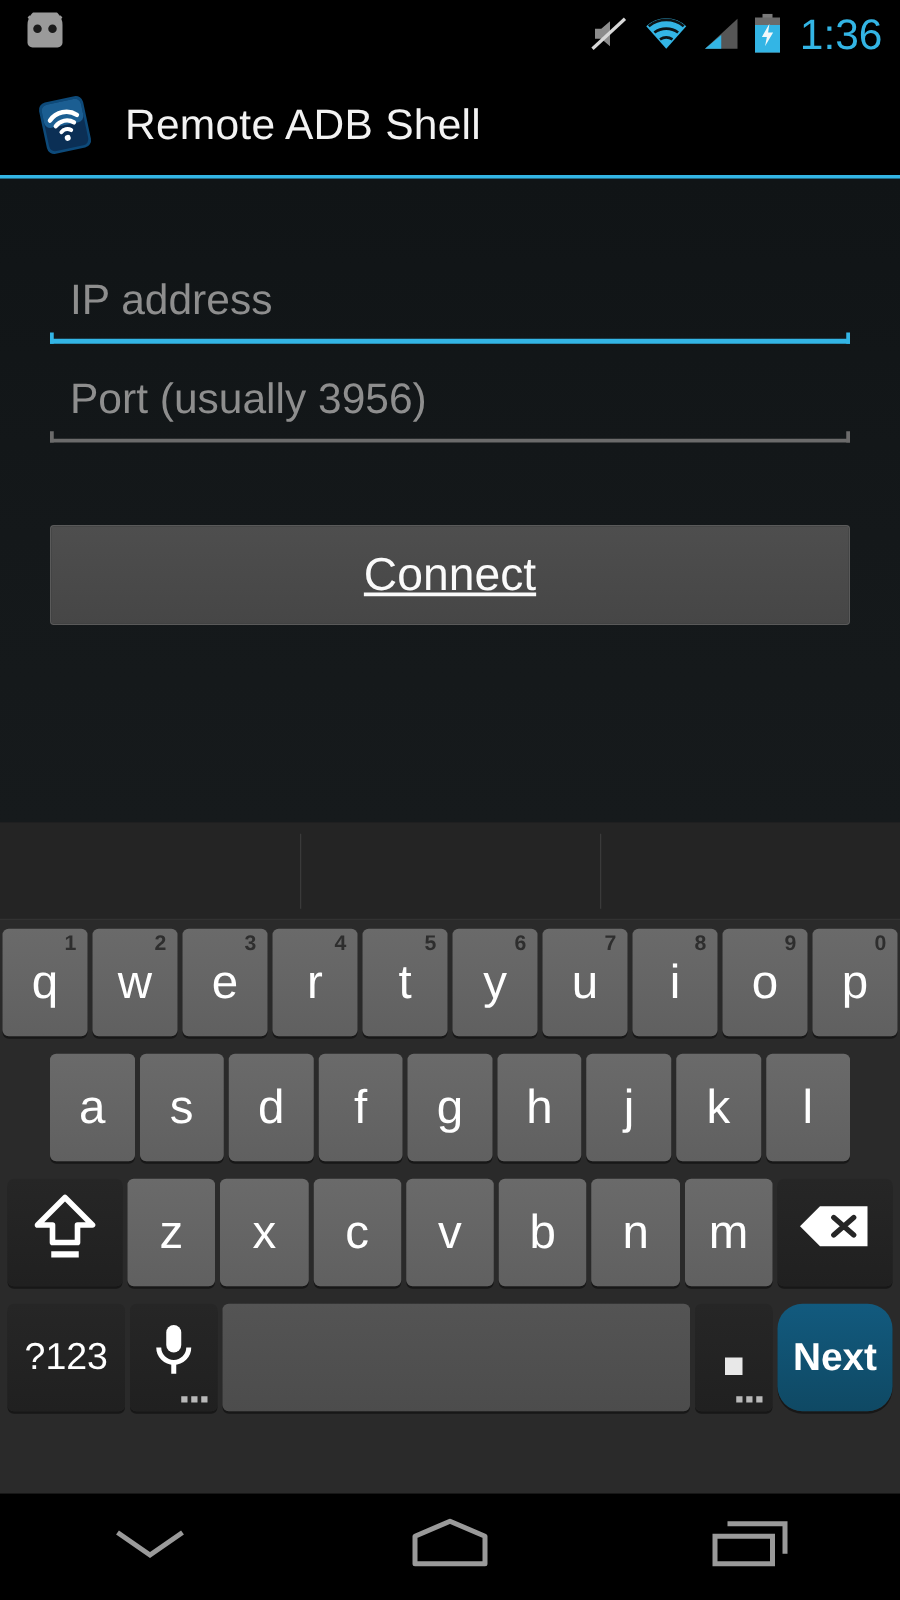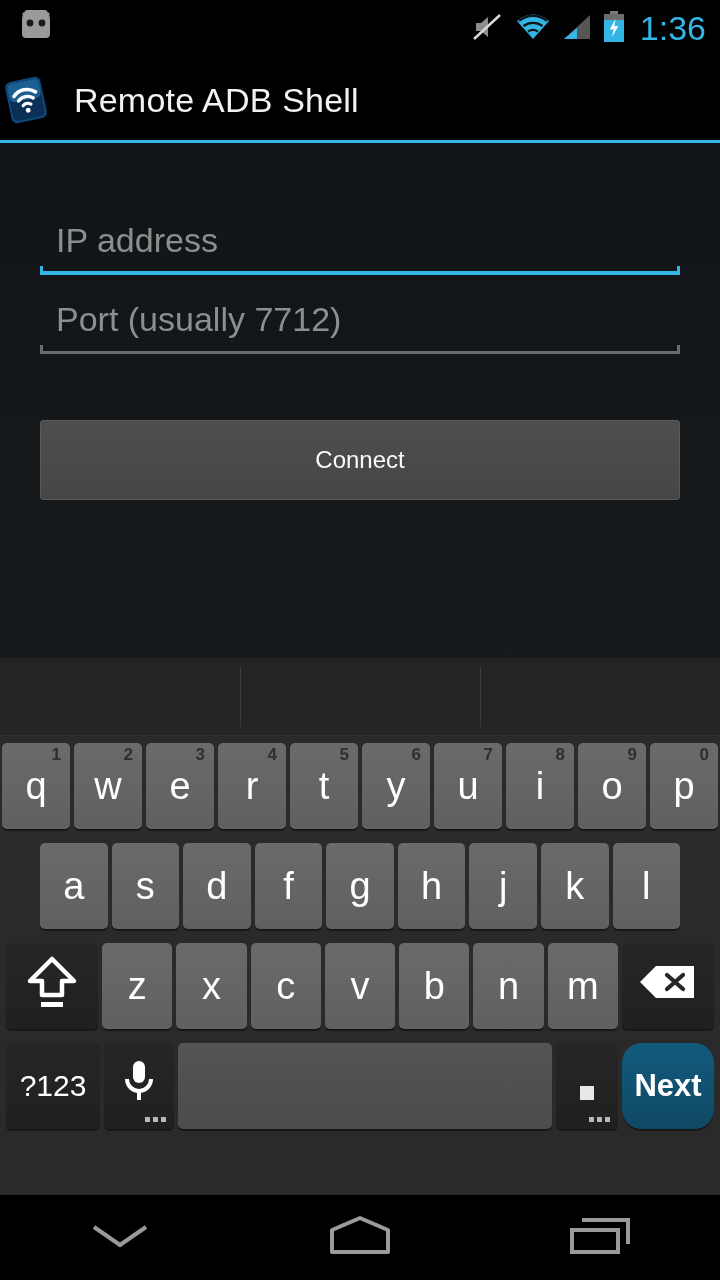--- a/index.html
+++ b/index.html
@@ -21,21 +21,21 @@
   .status-right { margin-left:auto; display:flex; align-items:center; gap:11px; }
   .status-clock {
     color:#33b5e5; font-size:34px; letter-spacing:0px;
     font-family:"Liberation Sans", sans-serif; line-height:1;
     padding-left:4px; padding-bottom:2px;
   }
 
   
   .action-bar {
     position:absolute; top:58px; left:0; width:720px; height:84px;
-    background:#000; display:flex; align-items:center; 
+    background:#000; display:flex; align-items:center; padding-left:26px;
   }
   .app-icon { width:52px; height:52px; position:relative; flex:none; }
   .app-title {
     color:#f2f2f2; font-size:34px; margin-left:22px; font-weight:400;
     letter-spacing:0.2px;
   }
   .ab-divider {
     position:absolute; top:140px; left:0; width:720px; height:3px;
     background:#33b5e5;
   }
@@ -61,22 +61,22 @@
     content:""; position:absolute; left:0; right:0; bottom:0; height:9px;
     border-left:3px solid #6b6b6b; border-right:3px solid #6b6b6b;
   }
   .underline.focused::before { background:#33b5e5; height:4px; }
   .underline.focused::after { border-left-color:#33b5e5; border-right-color:#33b5e5; }
 
   .connect-btn {
     position:absolute; left:40px; top:277px; width:640px; height:80px;
     background:linear-gradient(180deg,#4e4e4e 0%, #4a4a4a 50%, #464646 100%);
     border:1px solid #5a5a5a; border-radius:3px;
-    color:#fafafa; font-size:24px;
-    display:flex; align-items:center; justify-content:center;
+    color:#fafafa; font-size:37px;
+    display:flex; align-items:center; justify-content:center;text-decoration:underline;
   }
 
   
   .keyboard {
     position:absolute; top:658px; left:0; width:720px; height:537px;
     background:#2a2a2a;
   }
   .suggestion-strip {
     position:relative; width:720px; height:78px;
     background:#242424; display:flex;
@@ -208,21 +208,21 @@
   <div class="ab-divider"></div>
 
   <div class="content">
 
     <div class="field-wrap field-ip">
       <div class="field-text">IP address</div>
       <div class="underline focused"></div>
     </div>
 
     <div class="field-wrap field-port">
-      <div class="field-text">Port (usually 7712)</div>
+      <div class="field-text">Port (usually 3956)</div>
       <div class="underline"></div>
     </div>
 
     <div class="connect-btn">Connect</div>
   </div>
 
   <div class="keyboard">
 
     <div class="suggestion-strip">
       <div class="sugg-cell"></div>

